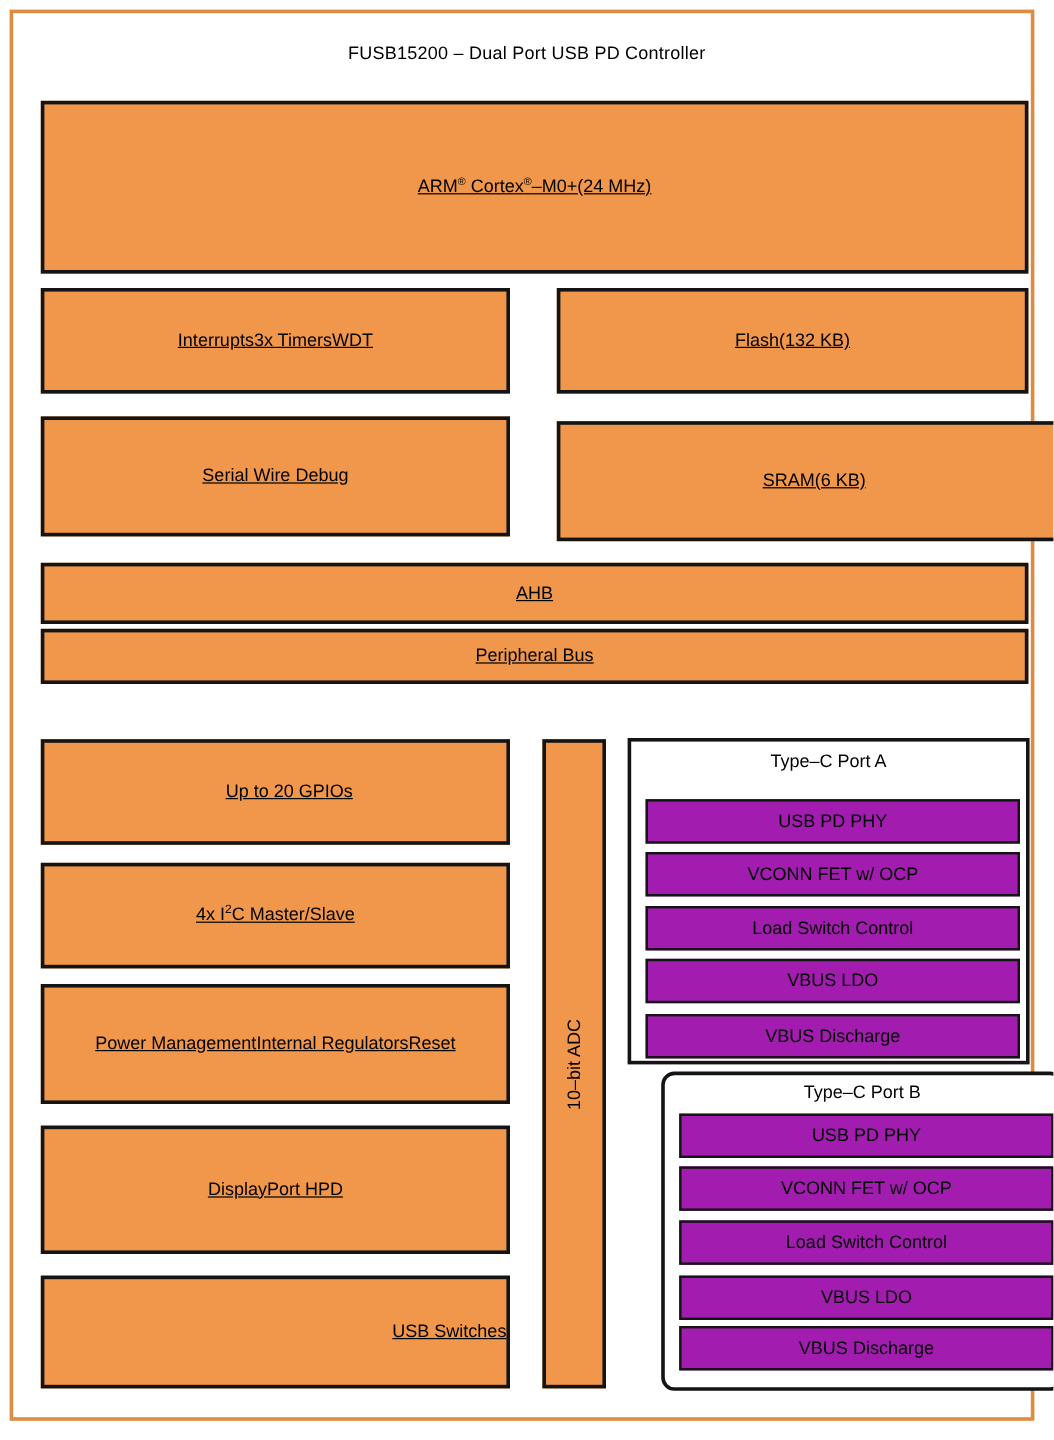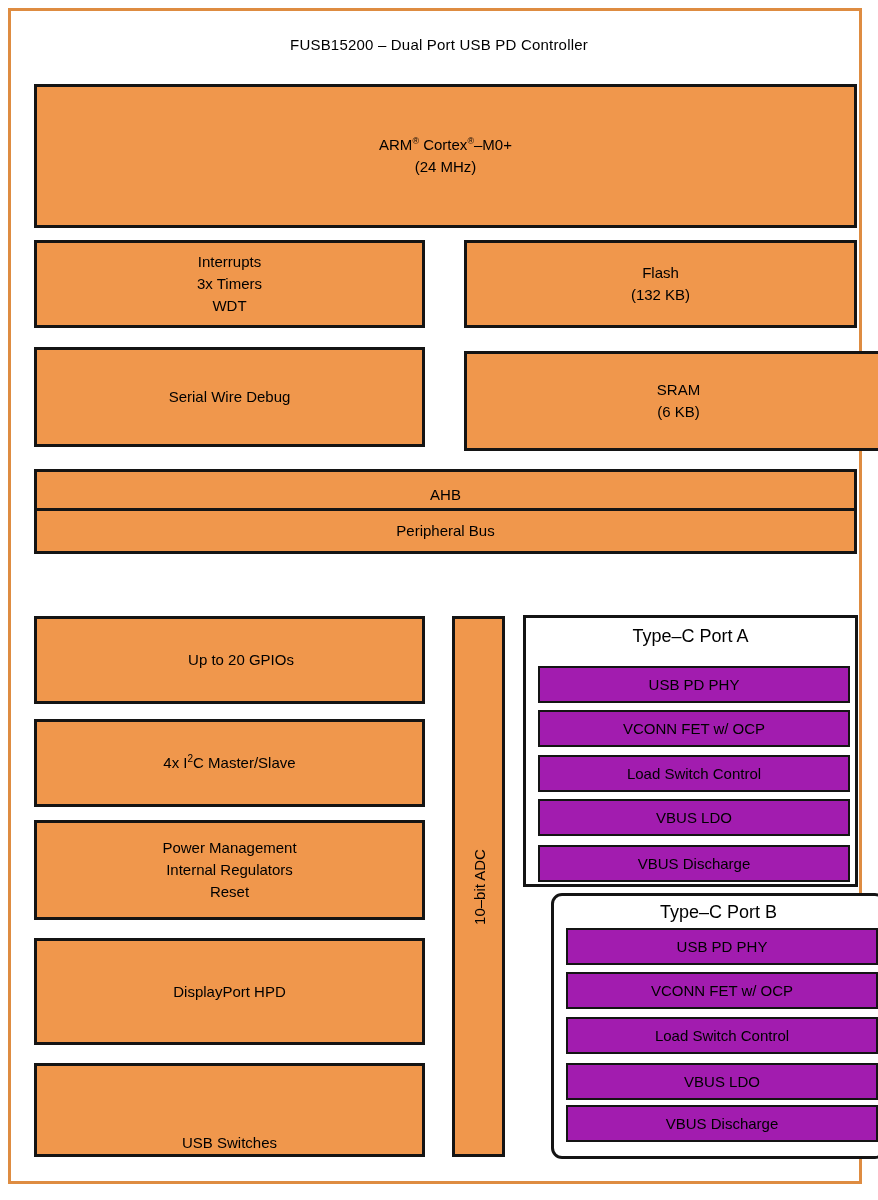--- a/index.html
+++ b/index.html
@@ -31,39 +31,40 @@
     text-align: center;
     font-size: 15px;
     letter-spacing: 0.2px;
   }
   .block {
     position: absolute;
     background: #f0974c;
     border: 3px solid #141414;
     box-sizing: border-box;
     display: flex;
-    flex-direction: column;
+    flex-direction: row;
     align-items: center;
     justify-content: center;
     text-align: center;
     font-size: 15px;
     line-height: 22px;
+    text-decoration: underline;
   }
   .port-container {
     position: absolute;
     background: #ffffff;
     border: 3px solid #141414;
     box-sizing: border-box;
   }
   .port-title {
     position: absolute;
     left: 0;
     width: 100%;
     text-align: center;
-    font-size: 18px;
+    font-size: 15px;
   }
   .port-block {
     position: absolute;
     left: 12px;
     width: 312px;
     height: 37px;
     background: #a21caf;
     border: 2px solid #141414;
     box-sizing: border-box;
     display: flex;
@@ -126,21 +127,21 @@
 
   <div class="block" style="left:464px; top:351px; width:429px; height:100px;">
     <div>SRAM</div>
     <div>(6 KB)</div>
   </div>
 
   <div class="block" style="left:34px; top:469px; width:823px; height:51px;">
     <div>AHB</div>
   </div>
 
-  <div class="block" style="left:34px; top:508px; width:823px; height:46px;">
+  <div class="block" style="left:34px; top:524px; width:823px; height:46px;">
     <div>Peripheral Bus</div>
   </div>
 
   <div class="block" style="left:34px; top:616px; width:391px; height:88px;padding-left:23px;">
     <div>Up to 20 GPIOs</div>
   </div>
 
   <div class="block" style="left:34px; top:719px; width:391px; height:88px;">
     <div><span>4x I</span><sup class="exp">2</sup><span>C Master/Slave</span></div>
   </div>

